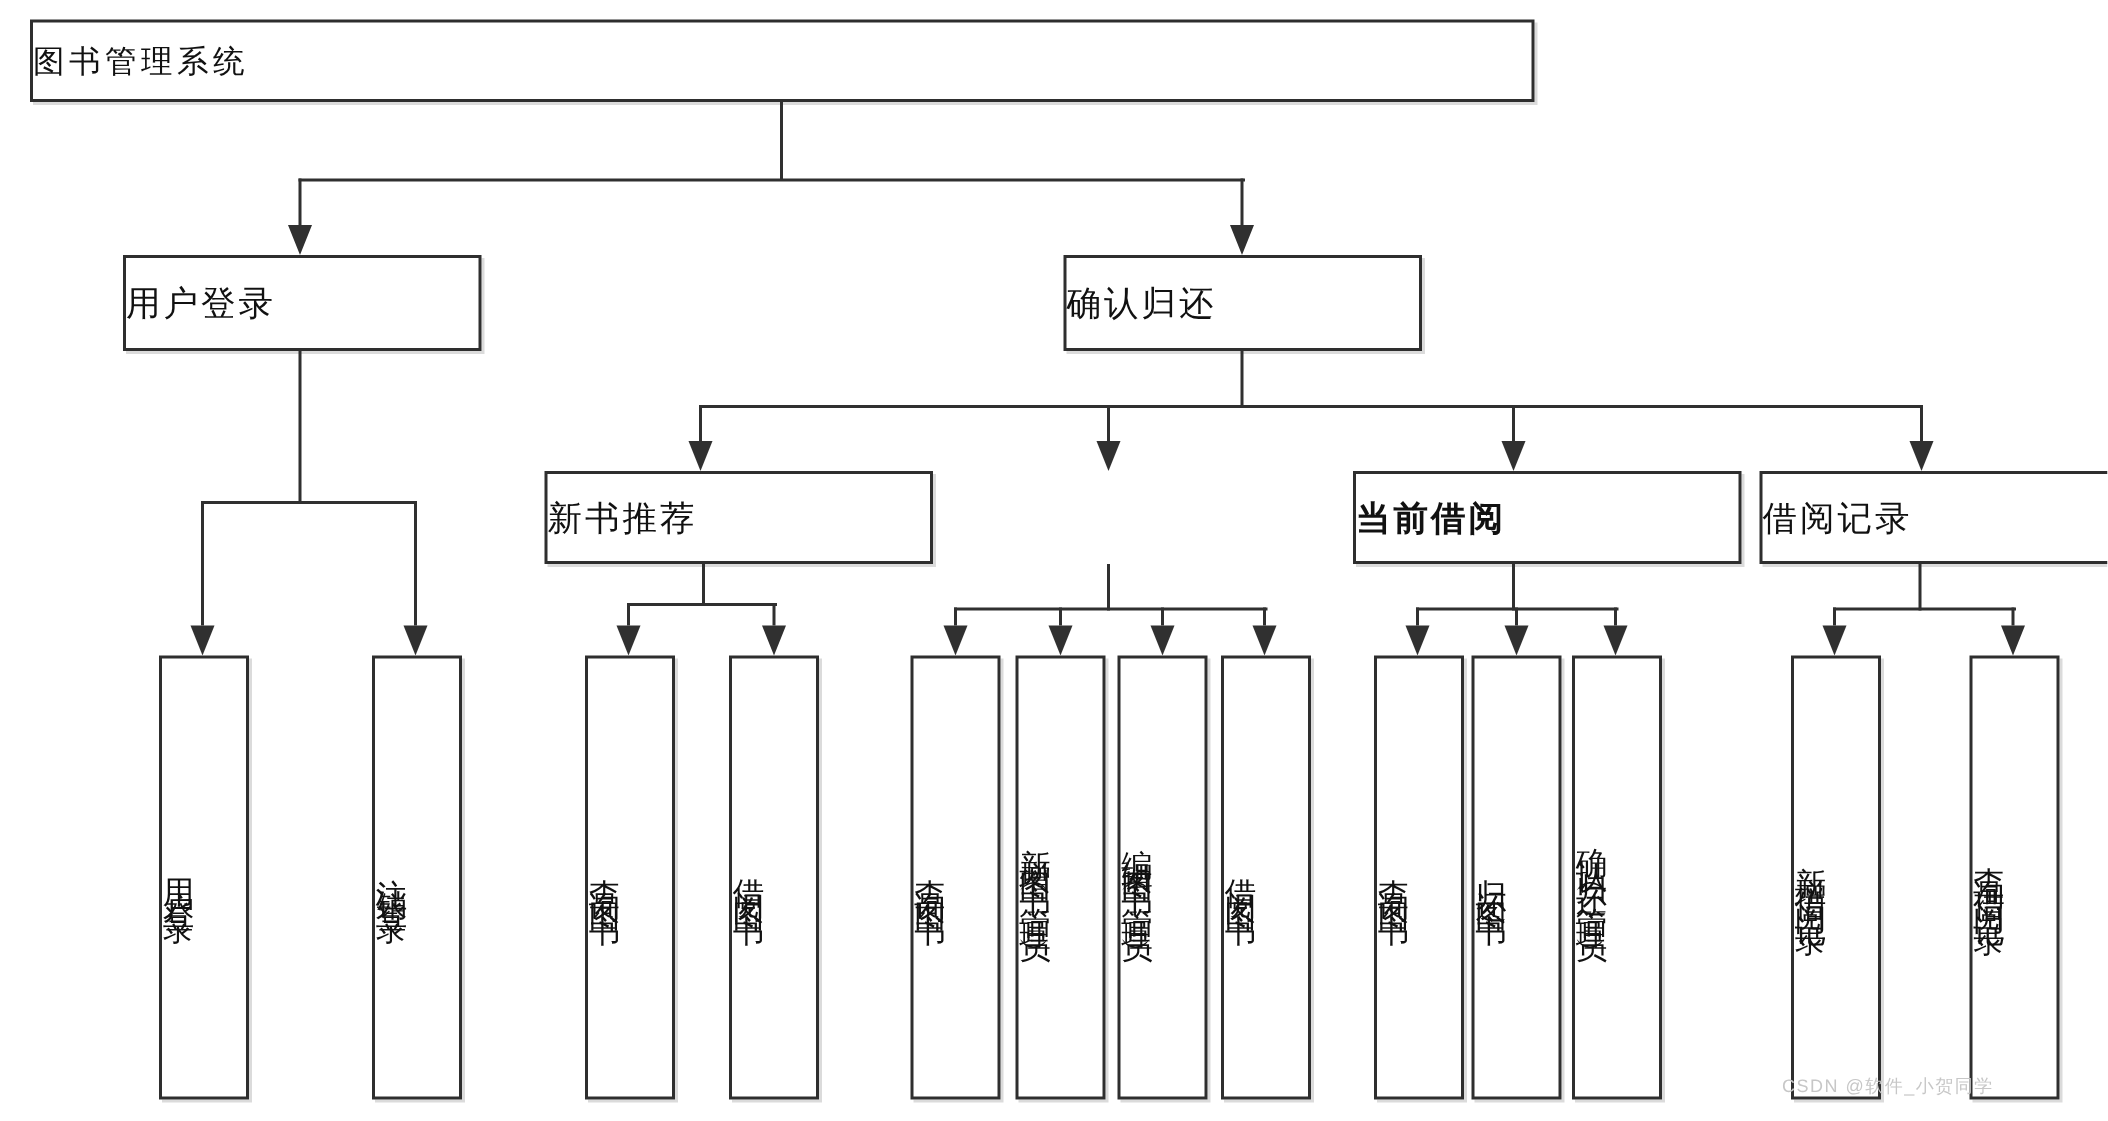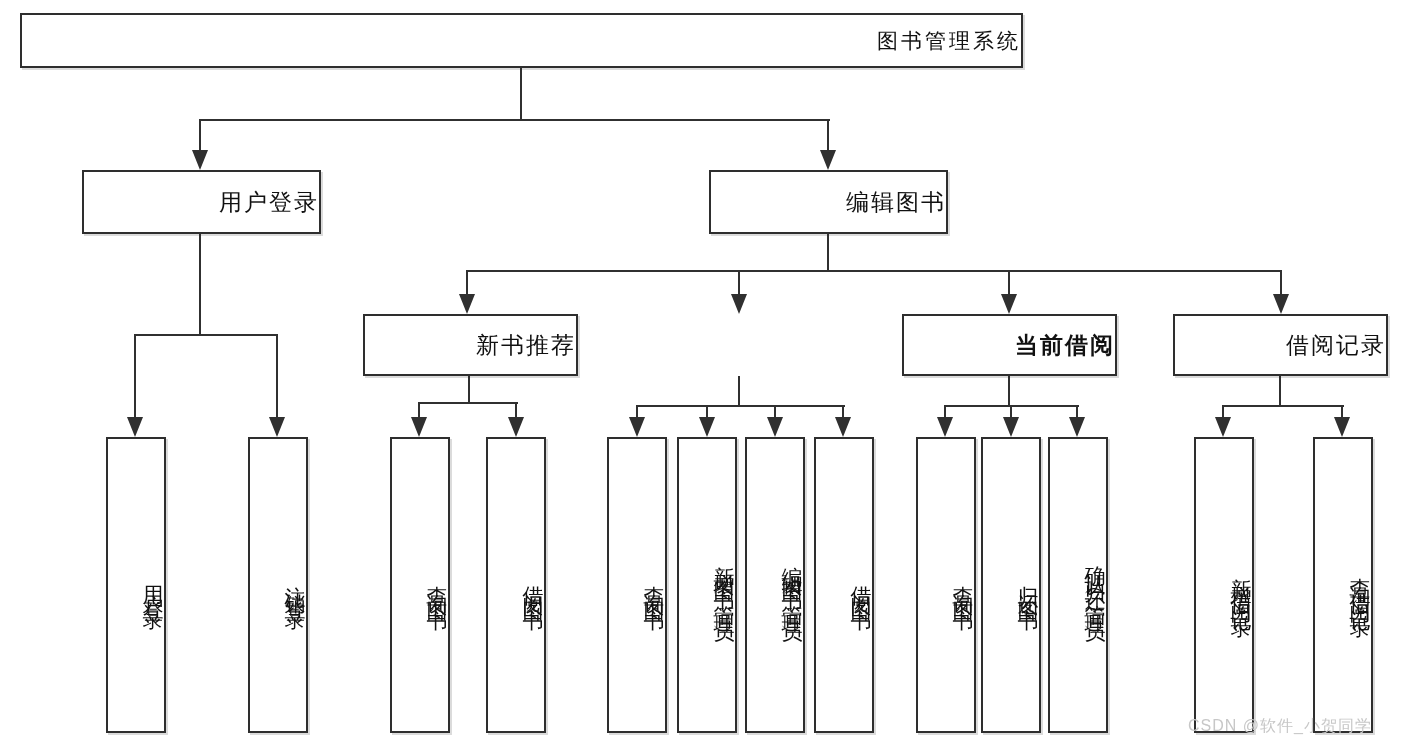--- a/index.html
+++ b/index.html
@@ -7,60 +7,60 @@
   }
   html,body{margin:0;padding:0;background:#ffffff;}
   .canvas{
     position:relative; width:1405px; height:747px; background:var(--fill);
     font-family:"Liberation Sans", sans-serif; color:var(--text); overflow:hidden;
   }
   .box{
     position:absolute; background:var(--fill);
     border:2px solid var(--border);
     box-shadow:2px 2px 0 rgba(0,0,0,0.14);
-    display:flex; align-items:center; justify-content:flex-end;
+    display:flex; align-items:center; justify-content:flex-start;
     box-sizing:border-box;
   }
   .box .lbl{white-space:nowrap;}
   .root-box{left:20px; top:13px; width:1003px; height:55px;}
   .root-box .lbl{font-size:21px; letter-spacing:3px;}
   .l2{width:239px; height:64px; top:170px;}
   .l2 .lbl, .l3 .lbl{font-size:23px; letter-spacing:2px;}
-  .l3{width:215px; height:62px; top:314px;}
+  .l3{width:259px; height:62px; top:314px;}
   .leaf{width:60px; height:296px; top:437px;}
   .leaf .lbl{
     writing-mode:vertical-rl; text-orientation:mixed;
     font-size:21px; letter-spacing:8px; line-height:1; white-space:nowrap;
   }
   .vl{position:absolute; width:2px; background:var(--line);}
   .hl{position:absolute; height:2px; background:var(--line);}
   .ar{
     position:absolute; width:0; height:0;
     border-left:8px solid transparent; border-right:8px solid transparent;
     border-top:20px solid var(--line);
   }
   .watermark{
     position:absolute; left:1188px; top:716px; z-index:5;
-    font-size:16px; color:var(--watermark); letter-spacing:1px; white-space:nowrap;text-align:center;
+    font-size:12px; color:var(--watermark); letter-spacing:1px; white-space:nowrap;text-align:center;
   }
 </style>
 </head>
 <body>
 
 <div class="canvas">
 
   <div class="box root-box">
     <span class="lbl">图书管理系统</span>
   </div>
 
   <div class="box l2" style="left:82px;">
     <span class="lbl">用户登录</span>
   </div>
   <div class="box l2" style="left:709px;">
-    <span class="lbl">编辑图书</span>
+    <span class="lbl">确认归还</span>
   </div>
 
   <div class="box l3" style="left:363px;">
     <span class="lbl">新书推荐</span>
   </div>
   <div class="box l3" style="left:902px;font-weight:bold;">
     <span class="lbl">当前借阅</span>
   </div>
   <div class="box l3" style="left:1173px;">
     <span class="lbl">借阅记录</span>

